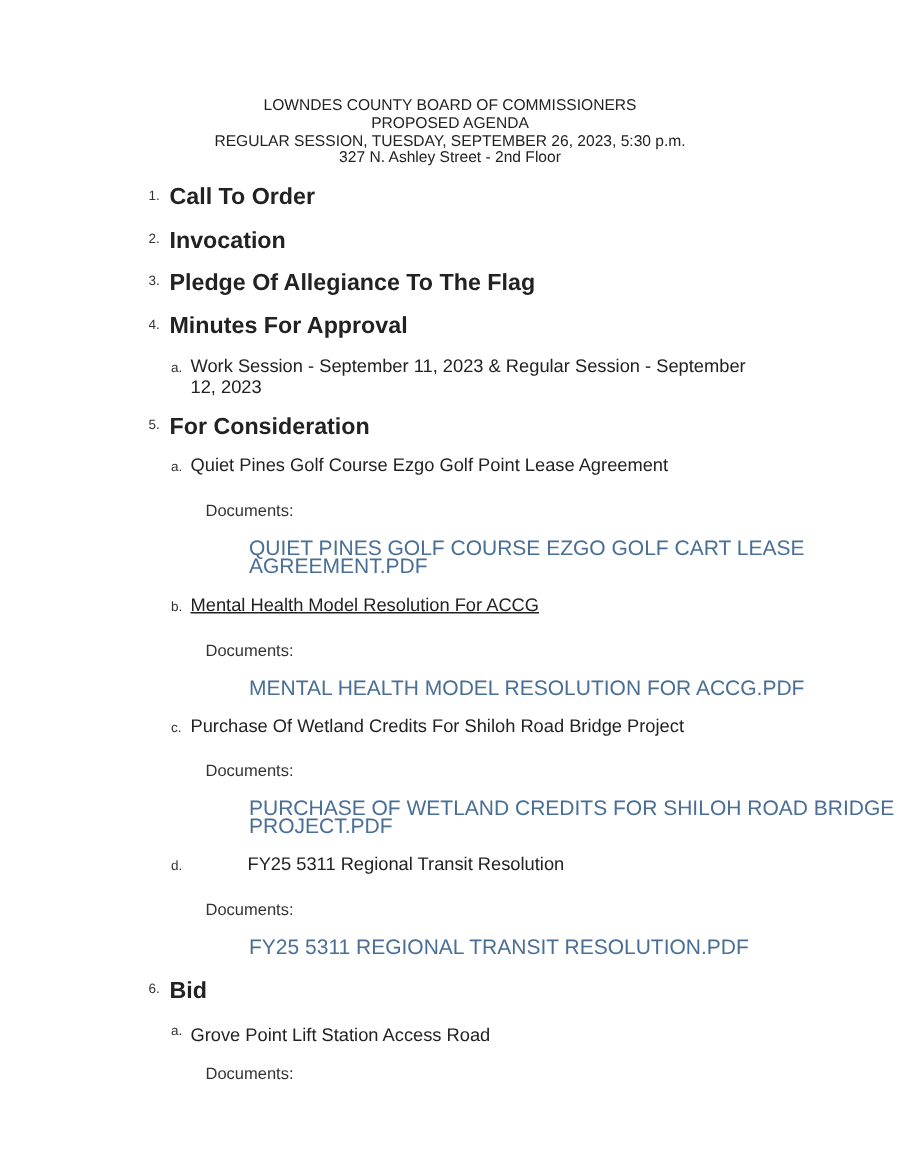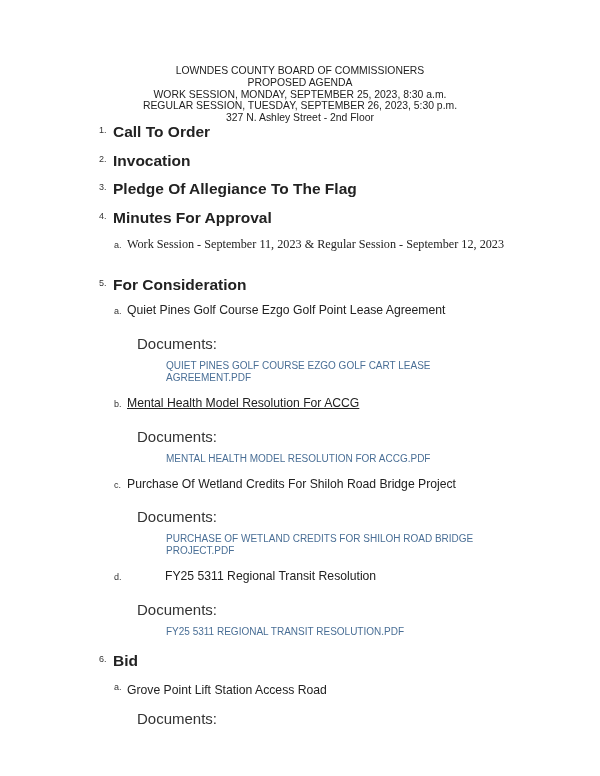--- a/index.html
+++ b/index.html
@@ -8,48 +8,47 @@
       font-family: "Liberation Sans", sans-serif; color: #222;
     }
     .header {
       position: absolute; left: 0; width: 600px; top: 65px;
       text-align: center; font-size: 10.4px; line-height: 11.8px; color: #222;
     }
     .num { position: absolute; font-size: 9px; color: #333; }
     .h1 { position: absolute; font-size: 15.5px; font-weight: bold; color: #222; white-space: nowrap; }
     .sub-letter { position: absolute; font-size: 9px; color: #333; }
     .sub { position: absolute; font-size: 12.2px; color: #222; line-height: 13.5px; }
-    .docs { position: absolute; font-size: 15px; color: #333; }
-    .link { position: absolute; font-size: 10px; color: #4a6f96; line-height: 11.5px; text-decoration: none; }
+    .docs { position: absolute; font-size: 11px; color: #333; }
+    .link { position: absolute; font-size: 14px; color: #4a6f96; line-height: 11.5px; text-decoration: none; }
   </style>
 </head>
 <body>
 
 <div class="header">
   <div>LOWNDES COUNTY BOARD OF COMMISSIONERS</div>
   <div>PROPOSED AGENDA</div>
-  <div>WORK SESSION, MONDAY, SEPTEMBER 25, 2023, 8:30 a.m.</div>
   <div>REGULAR SESSION, TUESDAY, SEPTEMBER 26, 2023, 5:30 p.m.</div>
   <div>327 N. Ashley Street - 2nd Floor</div>
 </div>
 
 <span class="num" style="left:99px;top:125px;">1.</span>
 <span class="h1" style="left:113px;top:123px;">Call To Order</span>
 
 <span class="num" style="left:99px;top:154px;">2.</span>
 <span class="h1" style="left:113px;top:152px;">Invocation</span>
 
 <span class="num" style="left:99px;top:182px;">3.</span>
 <span class="h1" style="left:113px;top:180px;">Pledge Of Allegiance To The Flag</span>
 
 <span class="num" style="left:99px;top:211px;">4.</span>
 <span class="h1" style="left:113px;top:209px;">Minutes For Approval</span>
 
 <span class="sub-letter" style="left:114px;top:240px;">a.</span>
-<span class="sub" style="left:127px;top:238px;width:380px;font-family:Liberation Serif, serif;">Work Session - September 11, 2023 &amp; Regular Session - September 12, 2023</span>
+<span class="sub" style="left:127px;top:238px;width:380px;">Work Session - September 11, 2023 &amp; Regular Session - September 12, 2023</span>
 
 <span class="num" style="left:99px;top:278px;">5.</span>
 <span class="h1" style="left:113px;top:276px;">For Consideration</span>
 
 <span class="sub-letter" style="left:114px;top:306px;">a.</span>
 <span class="sub" style="left:127px;top:304px;white-space:nowrap;">Quiet Pines Golf Course Ezgo Golf Point Lease Agreement</span>
 <span class="docs" style="left:137px;top:335px;">Documents:</span>
 <a class="link" style="left:166px;top:360px;">
   <span>QUIET PINES GOLF COURSE EZGO GOLF CART LEASE</span><br>
   <span>AGREEMENT.PDF</span>

